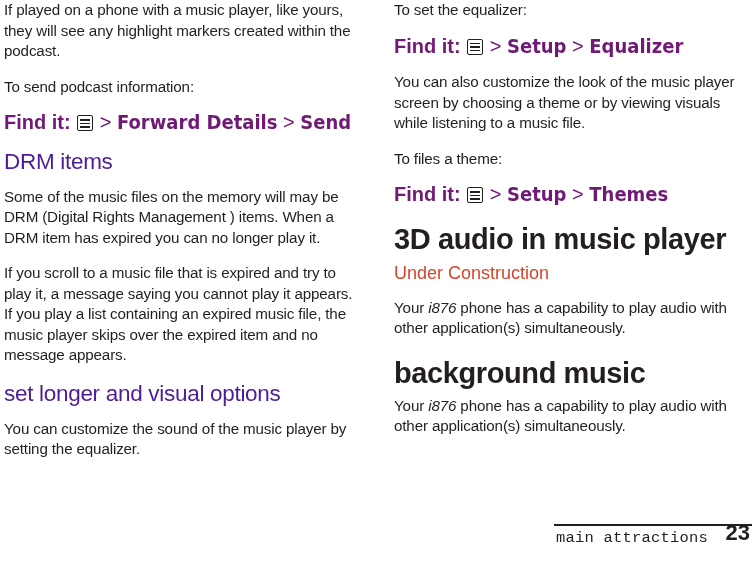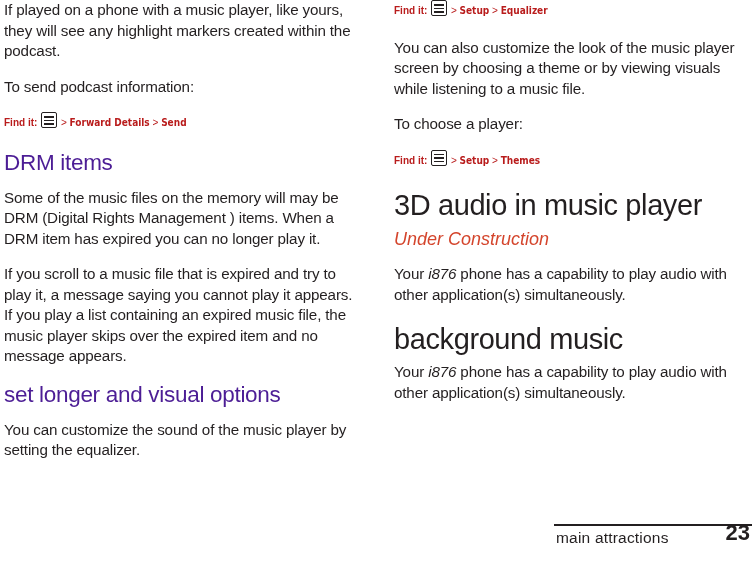--- a/index.html
+++ b/index.html
@@ -31,24 +31,24 @@
 
   p.body {
     font-size: 15.2px;
     line-height: 20.5px;
     margin: 0 0 15px 0;
     color: #231f20;
     letter-spacing: -0.15px;
   }
 
   .findit {
-    font-size: 10px;
+    font-size: 20px;
     line-height: 20.5px;
     margin: 0 0 16px 0;
-    color: #b91c1c;
+    color: #701a75;
   }
   .findit .lead {
     font-weight: bold;
   }
   .findit .bold-item {
     font-weight: bold;
     font-family: "DejaVu Sans Condensed", "Liberation Sans Narrow", "Liberation Sans", sans-serif;
     font-stretch: condensed;
   }
   .findit .sep {
@@ -90,31 +90,30 @@
     font-size: 22.5px;
     line-height: 26px;
     font-weight: normal;
     margin: 6px 0 12px 0;
     color: #4c1d95;
     letter-spacing: -0.3px;
   }
   h1.chapter {
     font-size: 29px;
     line-height: 33px;
-    font-weight: normal;
+    font-weight: bold;
     margin: 18px 0 6px 0;
     color: #231f20;
     letter-spacing: -0.4px;
   }
   .under-construction {
     font-size: 18px;
     line-height: 22px;
     color: #d4452c;
     margin: 4px 0 14px 0;
-    font-style: italic;
   }
   .italic-model {
     font-style: italic;
   }
 
   .footer {
     position: absolute;
     left: 394px;
     bottom: 6px;
     width: 358px;
@@ -128,20 +127,21 @@
     height: 2px;
     background: #231f20;
   }
   .footer-label {
     position: absolute;
     left: 162px;
     top: 5px;
     font-size: 15.5px;
     color: #231f20;
     letter-spacing: 0.2px;
+    font-family: Liberation Mono, monospace;
   }
   .footer-pageno {
     position: absolute;
     right: 2px;
     top: -4px;
     font-size: 22px;
     font-weight: bold;
     color: #231f20;
   }
 </style>
@@ -172,33 +172,34 @@
     <p class="body">If you scroll to a music file that is expired and try to play it, a message saying you cannot play it appears. If you play a list containing an expired music file, the music player skips over the expired item and no message appears.</p>
 
     <h2 class="section">set longer and visual options</h2>
 
     <p class="body">You can customize the sound of the music player by setting the equalizer.</p>
 
   </div>
 
   <div class="col col-right">
 
+    <p class="body">To set the equalizer:</p>
 
     <div class="findit">
       <span class="lead">Find it:</span>
       <span class="menukey"><span></span></span>
       <span class="sep">&gt;</span>
       <span class="bold-item">Setup</span>
       <span class="sep">&gt;</span>
       <span class="bold-item">Equalizer</span>
     </div>
 
     <p class="body">You can also customize the look of the music player screen by choosing a theme or by viewing visuals while listening to a music file.</p>
 
-    <p class="body">To choose a player:</p>
+    <p class="body">To files a theme:</p>
 
     <div class="findit">
       <span class="lead">Find it:</span>
       <span class="menukey"><span></span></span>
       <span class="sep">&gt;</span>
       <span class="bold-item">Setup</span>
       <span class="sep">&gt;</span>
       <span class="bold-item">Themes</span>
     </div>
 

